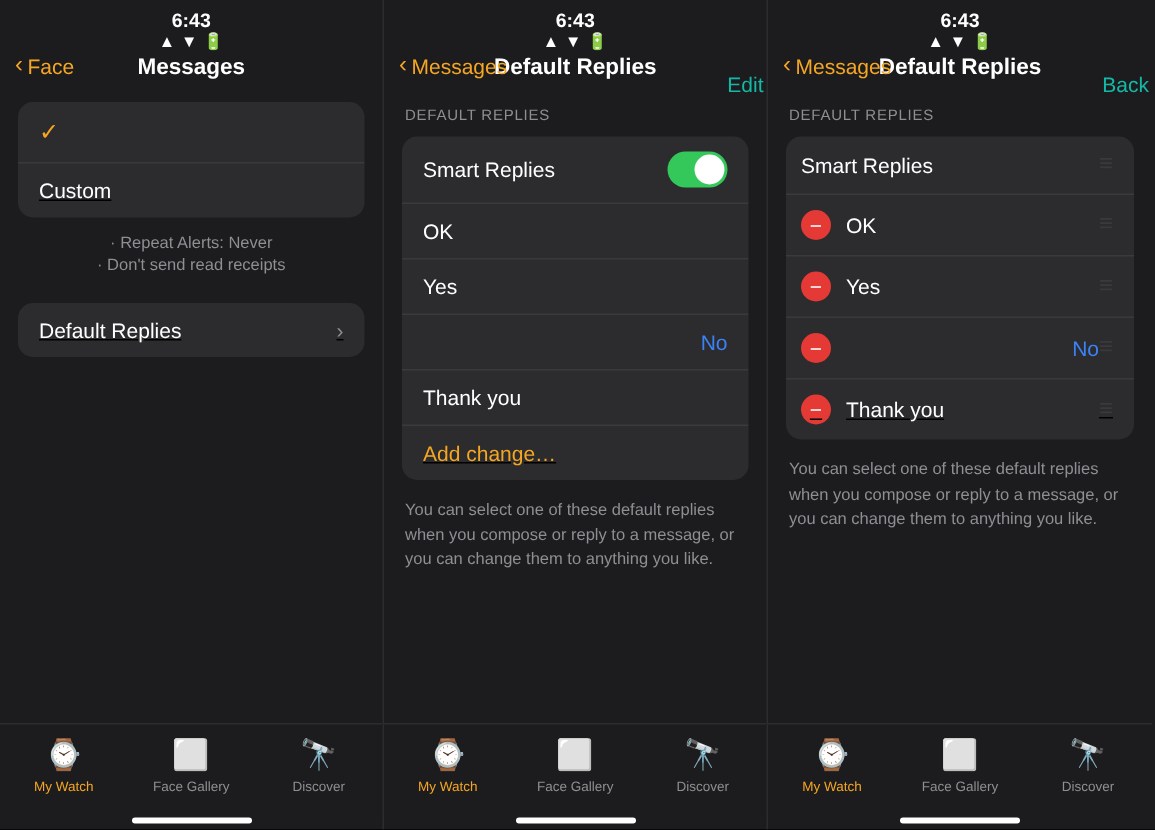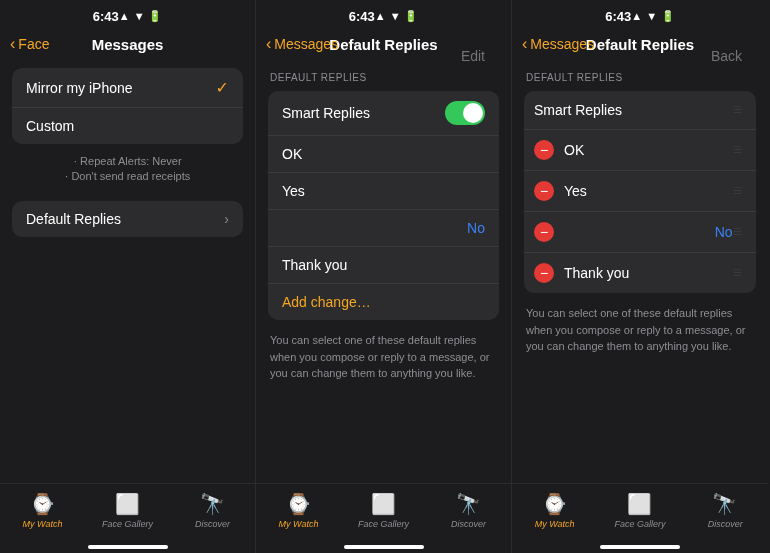--- a/index.html
+++ b/index.html
@@ -17,24 +17,25 @@
       height: 553px;
       background: #1c1c1e;
       display: flex;
       flex-direction: column;
       border-right: 1px solid #2c2c2e;
       overflow: hidden;
     }
 
     .status-bar {
       display: flex;
-      justify-content: center;
+      justify-content: flex-start;
       align-items: center;
       padding: 6px 14px 2px;
       height: 28px;
+      flex-direction: column;
     }
 
     .status-time {
       color: #fff;
       font-size: 13px;
       font-weight: 600;
     }
 
     .status-icons {
       display: flex;
@@ -71,22 +72,22 @@
     }
 
     .nav-title {
       color: #fff;
       font-size: 15px;
       font-weight: 600;
     }
 
     .nav-action {
       position: absolute;
-      right: 26px;
-      color: #737373;
+      right: 2px;
+      color: #14b8a6;
       font-size: 14px;
       margin-top: 24px;
     }
 
     .section-label {
       color: #8e8e93;
       font-size: 10px;
       text-transform: uppercase;
       letter-spacing: 0.5px;
       padding: 8px 14px 4px;
@@ -102,20 +103,21 @@
     .settings-row {
       display: flex;
       align-items: center;
       padding: 10px 14px;
       border-bottom: 1px solid #3a3a3c;
       position: relative;
     }
 
     .settings-row:last-child {
       border-bottom: none;
+      text-decoration: underline;
     }
 
     .settings-row-label {
       color: #fff;
       font-size: 14px;
       flex: 1;
     }
 
     .settings-row-label.dimmed {
       color: #3b82f6;
@@ -186,21 +188,20 @@
       flex: 1;
     }
 
     .tab-icon {
       font-size: 20px;
     }
 
     .tab-label {
       font-size: 9px;
       color: #8e8e93;
-      font-style: italic;
     }
 
     .tab-label.active {
       color: #f5a623;
     }
 
     .tab-icon.active {
       color: #f5a623;
     }
 
@@ -273,21 +274,20 @@
   <div class="nav-bar">
     <div class="nav-back">
       <span class="nav-back-chevron">‹</span>
       <span>Face</span>
     </div>
     <span class="nav-title">Messages</span>
   </div>
 
   <div class="settings-group">
     <div class="settings-row">
-      <span class="settings-row-label">Mirror my iPhone</span>
       <span class="checkmark">✓</span>
     </div>
     <div class="settings-row">
       <span class="settings-row-label">Custom</span>
     </div>
   </div>
 
   <div class="settings-subtext">· Repeat Alerts: Never<br>· Don't send read receipts</div>
 
   <div class="settings-group" style="margin-top:12px;">

